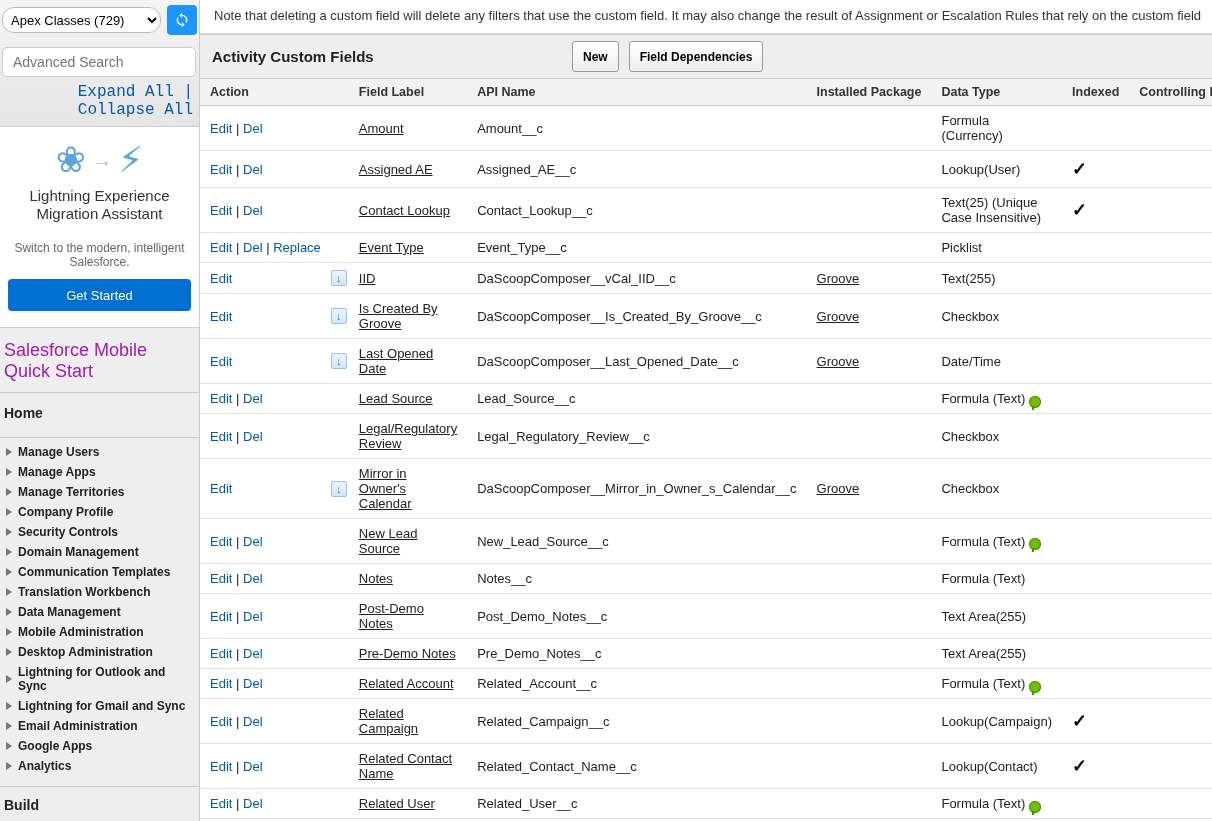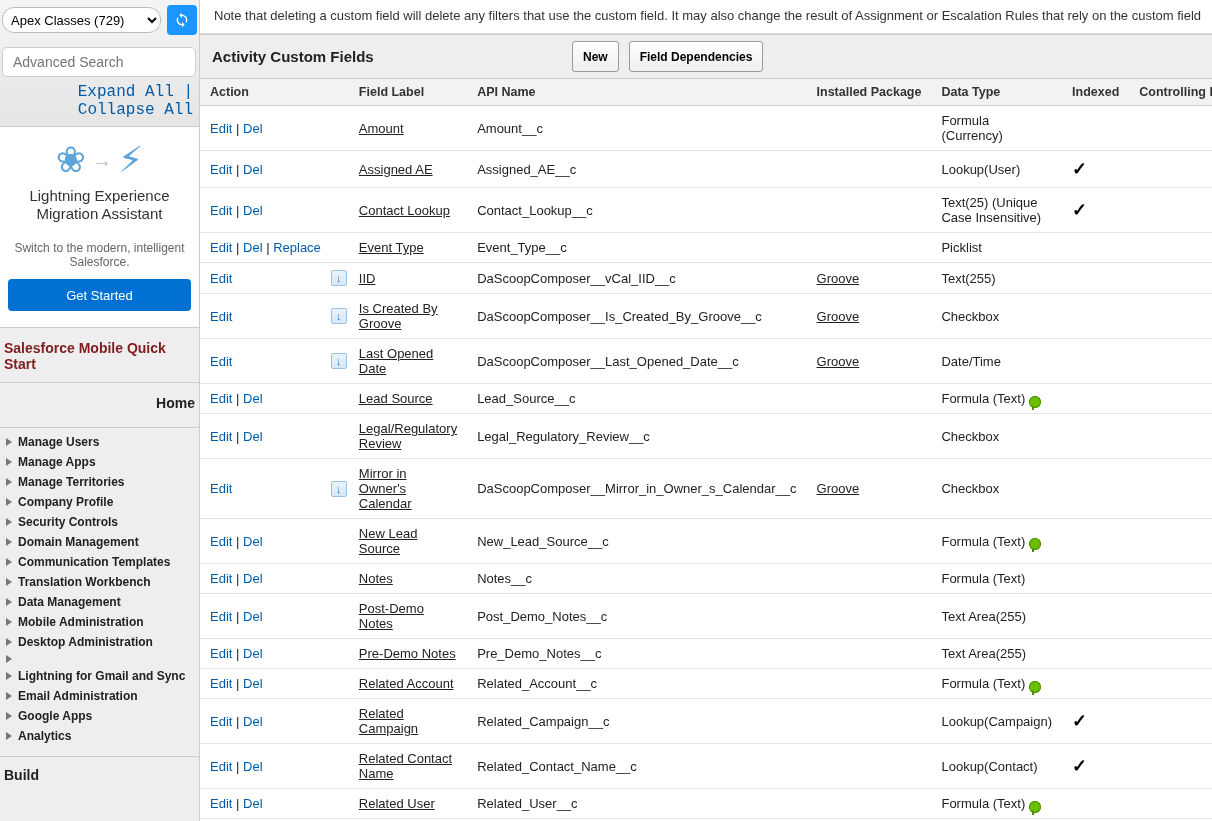--- a/index.html
+++ b/index.html
@@ -21,23 +21,23 @@
 
   .promo { background:#fff; padding:12px 8px 16px 8px; text-align:center; border-bottom:1px solid #ccc;}
   .promo-icons { font-size:36px; margin-bottom:6px; display:flex; align-items:center; justify-content:center; gap:6px;}
   .promo-icons .arrow { color:#bbb; font-size:20px;}
   .flower { color:#5ca4da;}
   .bolt { color:#5ca4da;}
   .promo h3 { font-size:15px; color:#333; line-height:1.2; margin-bottom:18px; font-weight:normal;}
   .promo p { font-size:12px; color:#666; margin-bottom:10px;}
   .get-started-btn { width:100%; border:none; background:#0070d2; color:#fff; height:32px; border-radius:4px; font-size:13px; cursor:pointer;}
 
-  .side-section-title { padding:12px 4px 6px 4px; font-weight:bold; font-size:14px; color:#222;text-align:right;}
+  .side-section-title { padding:12px 4px 6px 4px; font-weight:bold; font-size:14px; color:#222;}
   .side-home { border-bottom:1px solid #ccc; padding-bottom:10px;}
-  .quickstart { font-weight:bold; font-size:14px; padding:12px 4px 10px 4px; color:#7f1d1d; border-bottom:1px solid #ccc;}
+  .quickstart { font-weight:normal; font-size:18px; padding:12px 4px 10px 4px; color:#a21caf; border-bottom:1px solid #ccc;}
   .nav-list { list-style:none; padding:4px 4px 10px 4px; }
   .nav-list li { padding:3px 2px; font-size:12px; color:#222; display:flex; align-items:center; gap:6px; cursor:pointer;}
   .nav-list li .tri { width:0;height:0;border-top:4px solid transparent;border-bottom:4px solid transparent;border-left:6px solid #777; }
   .nav-list li span.label { font-weight:bold; }
   .admin-head { font-weight:bold; font-size:14px; padding:10px 4px 6px 4px; color:#222; border-top:1px solid #ccc;}
 
   
   .note-bar { padding:8px 14px 10px 14px; font-size:13px; color:#333; border-bottom:1px solid #ddd; white-space:nowrap; overflow:hidden;}
   .table-wrap { flex:1; overflow:auto;}
   .section-head { display:flex; align-items:center; gap:10px; background:#eee; border-top:1px solid #ccc; border-bottom:1px solid #ccc; padding:6px 12px;}
@@ -143,20 +143,21 @@
         <li>
           <span class="tri"></span>
           <span class="label">Mobile Administration</span>
         </li>
         <li>
           <span class="tri"></span>
           <span class="label">Desktop Administration</span>
         </li>
         <li>
           <span class="tri"></span>
+          <span class="label">Lightning for Outlook and Sync</span>
         </li>
         <li>
           <span class="tri"></span>
           <span class="label">Lightning for Gmail and Sync</span>
         </li>
         <li>
           <span class="tri"></span>
           <span class="label">Email Administration</span>
         </li>
         <li>

